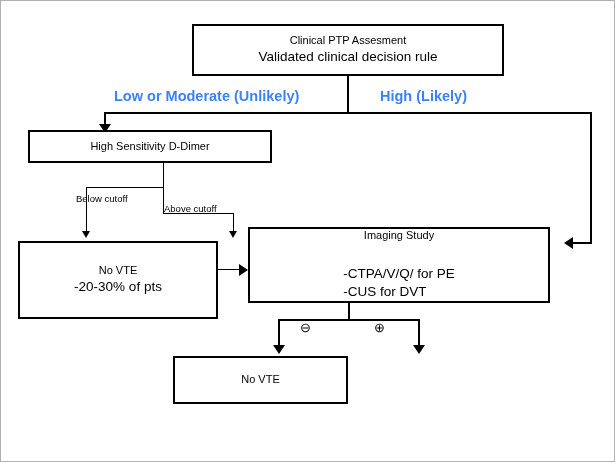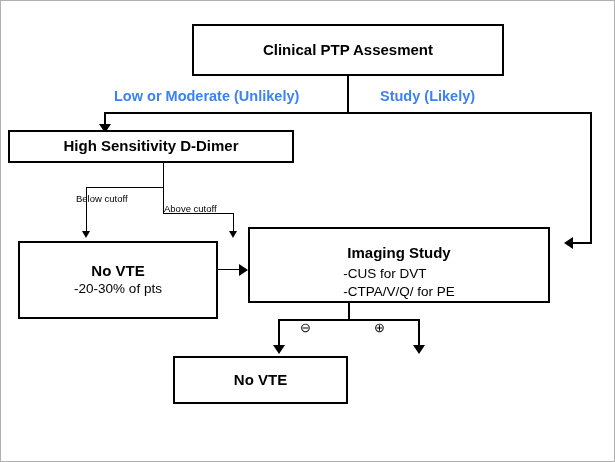--- a/index.html
+++ b/index.html
@@ -23,22 +23,22 @@
     border: 2px solid #000000;
     background: #ffffff;
     display: flex;
     flex-direction: column;
     align-items: center;
     justify-content: center;
     text-align: center;
     z-index: 3;
   }
   .box .title {
-    font-weight: bold;
-    font-size: 15px;
+    font-weight: normal;
+    font-size: 11px;
     color: #000000;
     line-height: 1.25;
   }
   .box .sub {
     font-size: 13.5px;
     color: #000000;
     line-height: 1.3;
   }
   .box .lines {
     font-size: 13.5px;
@@ -110,37 +110,38 @@
     border-left: 9px solid #000000;
   }
 </style>
 </head>
 <body>
 
 <div id="canvas">
 
   <div class="box" style="left:191px; top:23px; width:312px; height:52px;">
     <div class="title">Clinical PTP Assesment</div>
+    <div class="sub">Validated clinical decision rule</div>
   </div>
 
   <div class="line v" style="left:346px; top:75px; height:38px;"></div>
 
   <div class="line h" style="left:103px; top:111px; width:488px;"></div>
 
   <div class="line v" style="left:103px; top:111px; height:14px;"></div>
   <div class="arrow arrow-down" style="left:98px; top:123px;"></div>
 
   <div class="line v" style="left:589px; top:111px; height:131px;"></div>
   <div class="line h" style="left:572px; top:241px; width:19px;"></div>
   <div class="arrow arrow-left" style="left:563px; top:236px;"></div>
 
   <div class="edge-label" style="left:113px; top:87px;">Low or Moderate (Unlikely)</div>
-  <div class="edge-label" style="left:379px; top:87px;">Study (Likely)</div>
+  <div class="edge-label" style="left:379px; top:87px;">High (Likely)</div>
 
-  <div class="box" style="left:7px; top:129px; width:286px; height:33px;">
+  <div class="box" style="left:27px; top:129px; width:244px; height:33px;">
     <div class="title">High Sensitivity D-Dimer</div>
   </div>
 
   <div class="thin line v" style="left:162px; top:162px; height:24px;"></div>
   <div class="thin line h" style="left:85px; top:186px; width:78px;"></div>
 
   <div class="thin line v" style="left:85px; top:186px; height:46px;"></div>
   <div class="arrow arrow-down-sm" style="left:81px; top:230px;"></div>
 
   <div class="thin line v" style="left:162px; top:186px; height:26px;"></div>
@@ -149,25 +150,25 @@
   <div class="arrow arrow-down-sm" style="left:228px; top:230px;"></div>
 
   <div class="small-label" style="left:75px; top:192px;">Below cutoff</div>
   <div class="small-label" style="left:163px; top:202px;">Above cutoff</div>
 
   <div class="box" style="left:17px; top:240px; width:200px; height:78px;">
     <div class="title">No VTE</div>
     <div class="lines">-20-30% of pts</div>
   </div>
 
-  <div class="box" style="left:247px; top:226px; width:302px; height:76px; justify-content:flex-end;">
+  <div class="box" style="left:247px; top:226px; width:302px; height:76px; justify-content:space-between;">
     <div class="title" style="margin-bottom:2px;">Imaging Study</div>
     <div class="lines-left">
+      <div>-CTPA/V/Q/ for PE</div>
       <div>-CUS for DVT</div>
-      <div>-CTPA/V/Q/ for PE</div>
     </div>
   </div>
 
   <div class="thin line h" style="left:217px; top:268px; width:22px;"></div>
   <div class="arrow arrow-right" style="left:238px; top:263px;"></div>
 
   <div class="line v" style="left:347px; top:302px; height:17px;"></div>
   <div class="line h" style="left:277px; top:318px; width:142px;"></div>
 
   <div class="line v" style="left:277px; top:318px; height:28px;"></div>

